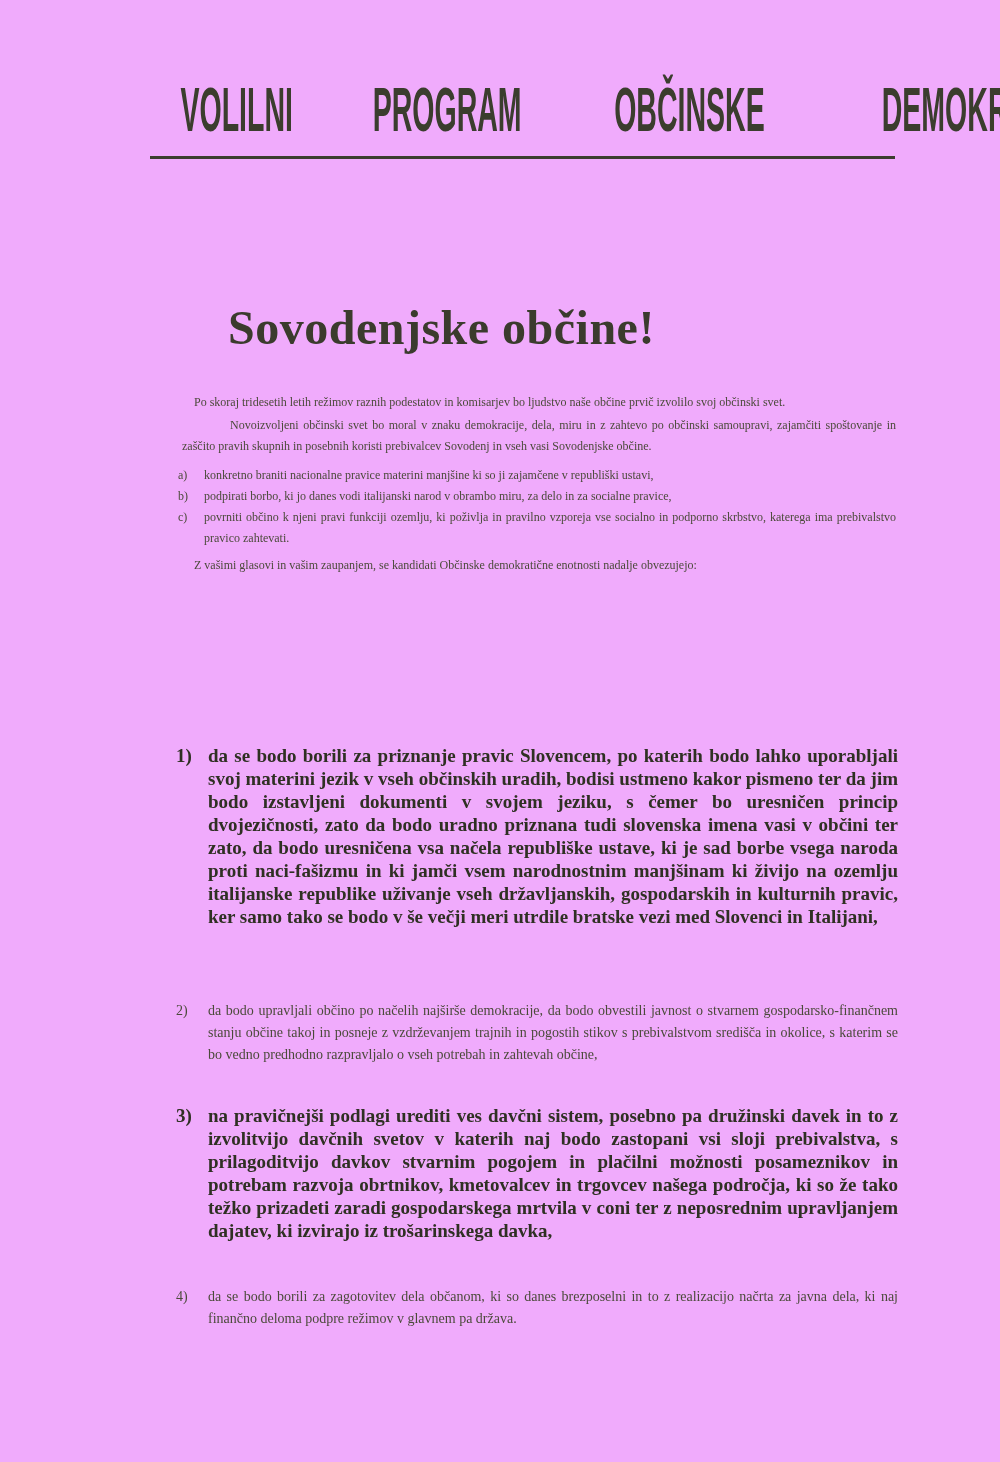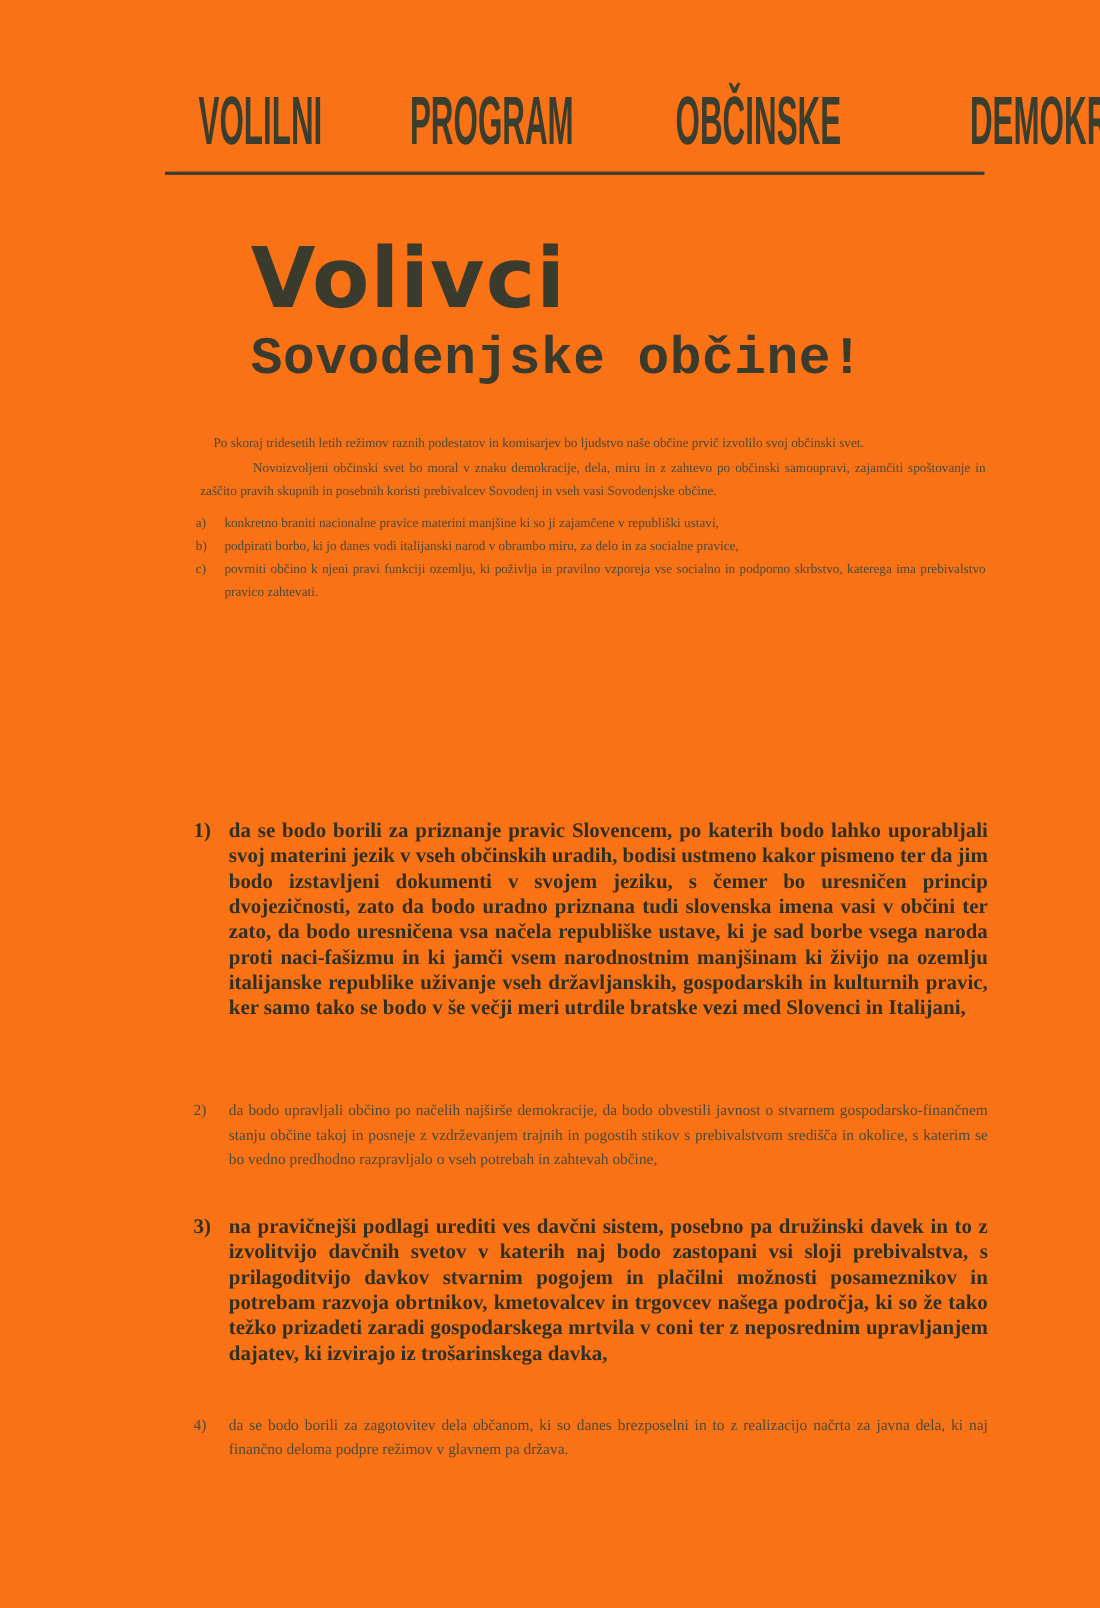--- a/index.html
+++ b/index.html
@@ -5,21 +5,21 @@
   html, body { margin: 0; padding: 0; }
   body {
     width: 1000px; height: 1462px; overflow: hidden;
     background: #f6ebc4;
     font-family: "Liberation Serif", serif;
     color: #3a3a2c;
     position: relative;
   }
   .page {
     position: absolute; left: 0; top: 0; width: 1000px; height: 1462px;
-    background: #f97316;
+    background: #f0abfc;
   }
   .headline {
     position: absolute; left: 146px; top: 86px; width: 752px; height: 60px;
     font-family: "Liberation Sans Narrow", "Liberation Sans", sans-serif;
     font-weight: bold; font-size: 46px; letter-spacing: 0px;
     color: #3b3d2e;
     display: flex; justify-content: space-between; align-items: flex-end;
     transform: scaleY(1.35); transform-origin: bottom left;
     white-space: nowrap;
   }
@@ -28,21 +28,21 @@
     position: absolute; left: 150px; top: 156px; width: 745px; height: 3px;
     background: #3b3d2e;
   }
   .title-main {
     position: absolute; left: 228px; top: 208px;
     font-family: "DejaVu Sans", sans-serif; font-weight: bold;
     font-size: 76px; color: #3b3b2d; letter-spacing: 1px;
   }
   .title-sub {
     position: absolute; left: 228px; top: 300px;
-    font-family: Liberation Mono, monospace; font-weight: bold;
+    font-family: Liberation Serif, serif; font-weight: bold;
     font-size: 48px; color: #3b3b2d; letter-spacing: 0.5px;
   }
   .body {
     position: absolute; left: 146px; top: 392px; width: 750px;
     font-size: 12px; line-height: 21px; text-align: justify;
     color: #4b4a3a;
   }
   .body p { margin: 0; text-indent: 48px; }
   .body p + p { margin-top: 2px; margin-left: 36px; }
   .list-a { margin: 8px 0 6px 32px; }
@@ -67,40 +67,40 @@
 
   <div class="headline">
     <span>VOLILNI</span>
     <span>PROGRAM</span>
     <span>OBČINSKE</span>
     <span>DEMOKRATIČNE</span>
 
   </div>
   <div class="rule"></div>
 
-  <div class="title-main">Volivci</div>
   <div class="title-sub">Sovodenjske občine!</div>
 
   <div class="body">
     <p>Po skoraj tridesetih letih režimov raznih podestatov in komisarjev bo ljudstvo naše občine prvič izvolilo svoj občinski svet.</p>
     <p>Novoizvoljeni občinski svet bo moral v znaku demokracije, dela, miru in z zahtevo po občinski samoupravi, zajamčiti spoštovanje in zaščito pravih skupnih in posebnih koristi prebivalcev Sovodenj in vseh vasi Sovodenjske občine.</p>
     <div class="list-a">
       <div class="item">
         <span class="lbl">a)</span>
         <span class="txt">konkretno braniti nacionalne pravice materini manjšine ki so ji zajamčene v republiški ustavi,</span>
       </div>
       <div class="item">
         <span class="lbl">b)</span>
         <span class="txt">podpirati borbo, ki jo danes vodi italijanski narod v obrambo miru, za delo in za socialne pravice,</span>
       </div>
       <div class="item">
         <span class="lbl">c)</span>
         <span class="txt">povrniti občino k njeni pravi funkciji ozemlju, ki poživlja in pravilno vzporeja vse socialno in podporno skrbstvo, katerega ima prebivalstvo pravico zahtevati.</span>
       </div>
     </div>
+    <p>Z vašimi glasovi in vašim zaupanjem, se kandidati Občinske demokratične enotnosti nadalje obvezujejo:</p>
   </div>
 
   <div class="num-list n1">
     <div class="num-item big">
       <span class="lbl">1)</span>
       <span class="txt">da se bodo borili za priznanje pravic Slovencem, po katerih bodo lahko uporabljali svoj materini jezik v vseh občinskih uradih, bodisi ustmeno kakor pismeno ter da jim bodo izstavljeni dokumenti v svojem jeziku, s čemer bo uresničen princip dvojezičnosti, zato da bodo uradno priznana tudi slovenska imena vasi v občini ter zato, da bodo uresničena vsa načela republiške ustave, ki je sad borbe vsega naroda proti naci-fašizmu in ki jamči vsem narodnostnim manjšinam ki živijo na ozemlju italijanske republike uživanje vseh državljanskih, gospodarskih in kulturnih pravic, ker samo tako se bodo v še večji meri utrdile bratske vezi med Slovenci in Italijani,</span>
     </div>
   </div>
   <div class="num-list n2">
     <div class="num-item small">

